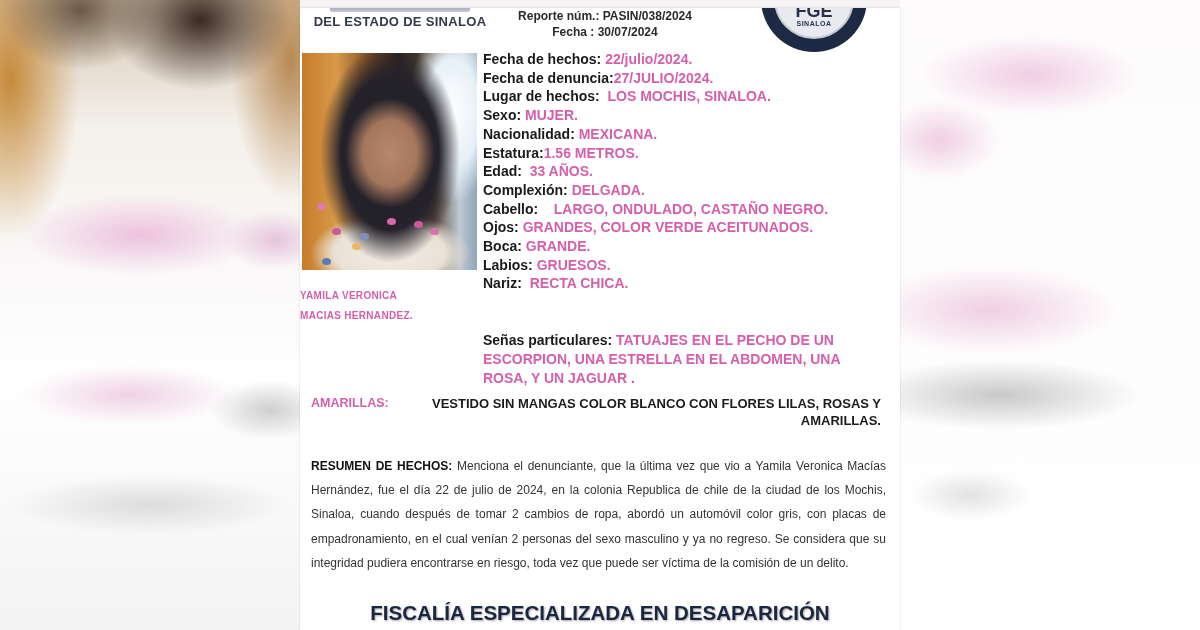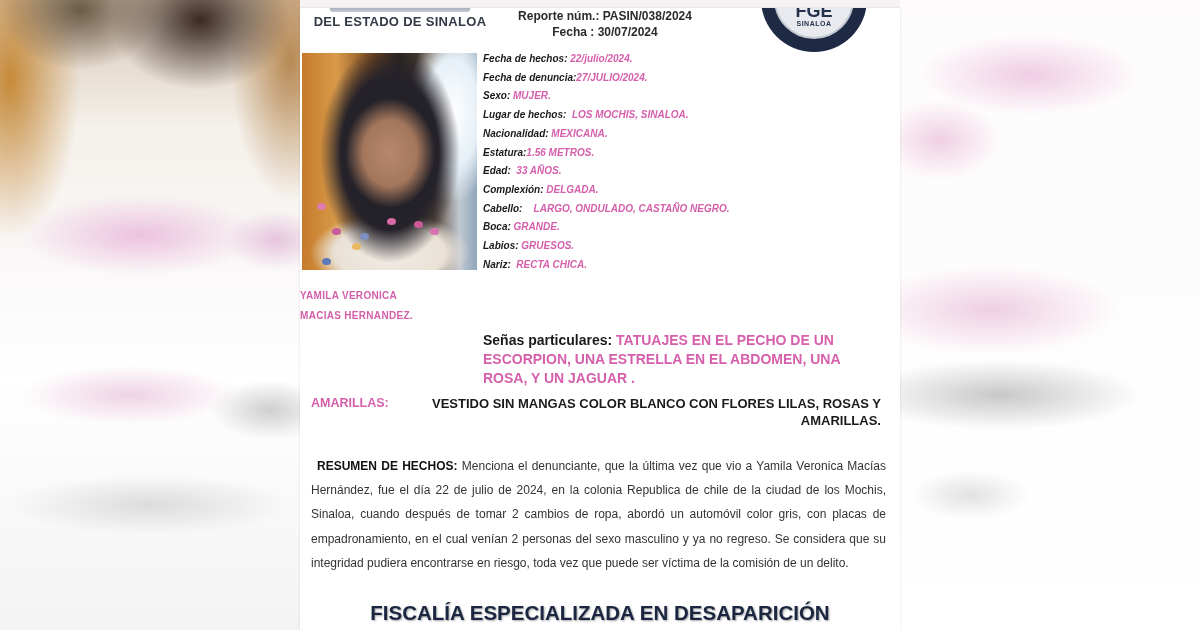--- a/index.html
+++ b/index.html
@@ -81,39 +81,39 @@
     }
     .name-block {
       position: absolute; left: 0; top: 278px; width: 180px; text-align: left;
       font-weight: bold; font-size: 10px; color: #d35fa8; line-height: 20px;
       letter-spacing: 0.3px;
     }
     .fields {
       position: absolute; left: 183px; top: 42px; width: 415px;
     }
     .field-row {
-      font-weight: bold; font-size: 10px; line-height: 18.7px; white-space: nowrap; font-style: italic;
+      font-weight: bold; font-size: 14px; line-height: 18.7px; white-space: nowrap;
     }
     .field-label { color: #1a1a1a; }
     .field-value { color: #d55fab; }
     .senas {
       position: absolute; left: 183px; top: 323px; width: 400px;
       font-weight: bold; font-size: 14px; line-height: 19px;
     }
     .vest {
       position: absolute; left: 11px; top: 387px; width: 580px;
       font-weight: bold; font-size: 13px; line-height: 17px;
     }
     .vest-label { position: absolute; left: 0; top: 0; color: #d55fab; font-size: 12.5px; }
     .vest-value { position: absolute; left: 100px; top: 0; width: 470px; color: #1a1a1a; text-align: right; }
     .resumen {
       position: absolute; left: 11px; top: 446px; width: 575px;
       font-size: 12px; line-height: 24.2px; color: #333333; text-align: justify;
     }
-    .resumen b { color: #111111; margin-left: 6px; }
+    .resumen b { color: #111111; }
     .footer-title {
       position: absolute; left: 0; top: 592px; width: 600px; text-align: center;
       font-weight: bold; font-size: 20.5px; color: #1b2640; line-height: 26px;
       text-shadow: 1px 1px 2px rgba(0,0,0,0.35);
     }
   </style>
 </head>
 <body>
 
 <div class="side-bg side-left"></div>
@@ -156,27 +156,28 @@
   </div>
 
   <div class="name-block">
     <div>YAMILA VERONICA</div>
     <div>MACIAS HERNANDEZ.</div>
   </div>
 
   <div class="fields">
     <div class="field-row"><span class="field-label">Fecha de hechos:</span> <span class="field-value">22/julio/2024.</span></div>
     <div class="field-row"><span class="field-label">Fecha de denuncia:</span><span class="field-value">27/JULIO/2024.</span></div>
+    <div class="field-row"><span class="field-label">Lugar de hechos:</span>&nbsp; <span class="field-value">LOS MOCHIS, SINALOA.</span></div>
     <div class="field-row"><span class="field-label">Sexo:</span> <span class="field-value">MUJER.</span></div>
-    <div class="field-row"><span class="field-label">Lugar de hechos:</span>&nbsp; <span class="field-value">LOS MOCHIS, SINALOA.</span></div>
     <div class="field-row"><span class="field-label">Nacionalidad:</span> <span class="field-value">MEXICANA.</span></div>
     <div class="field-row"><span class="field-label">Estatura:</span><span class="field-value">1.56 METROS.</span></div>
     <div class="field-row"><span class="field-label">Edad:</span>&nbsp; <span class="field-value">33 AÑOS.</span></div>
     <div class="field-row"><span class="field-label">Complexión:</span> <span class="field-value">DELGADA.</span></div>
     <div class="field-row"><span class="field-label">Cabello:</span>&nbsp;&nbsp;&nbsp; <span class="field-value">LARGO, ONDULADO, CASTAÑO NEGRO.</span></div>
+    <div class="field-row"><span class="field-label">Ojos:</span> <span class="field-value">GRANDES, COLOR VERDE ACEITUNADOS.</span></div>
     <div class="field-row"><span class="field-label">Boca:</span> <span class="field-value">GRANDE.</span></div>
     <div class="field-row"><span class="field-label">Labios:</span> <span class="field-value">GRUESOS.</span></div>
     <div class="field-row"><span class="field-label">Nariz:</span>&nbsp; <span class="field-value">RECTA CHICA.</span></div>
   </div>
 
   <div class="senas">
     <span class="field-label">Señas particulares:</span>
     <span class="field-value">TATUAJES EN EL PECHO DE UN ESCORPION, UNA ESTRELLA EN EL ABDOMEN, UNA ROSA, Y UN JAGUAR .</span>
   </div>
 

